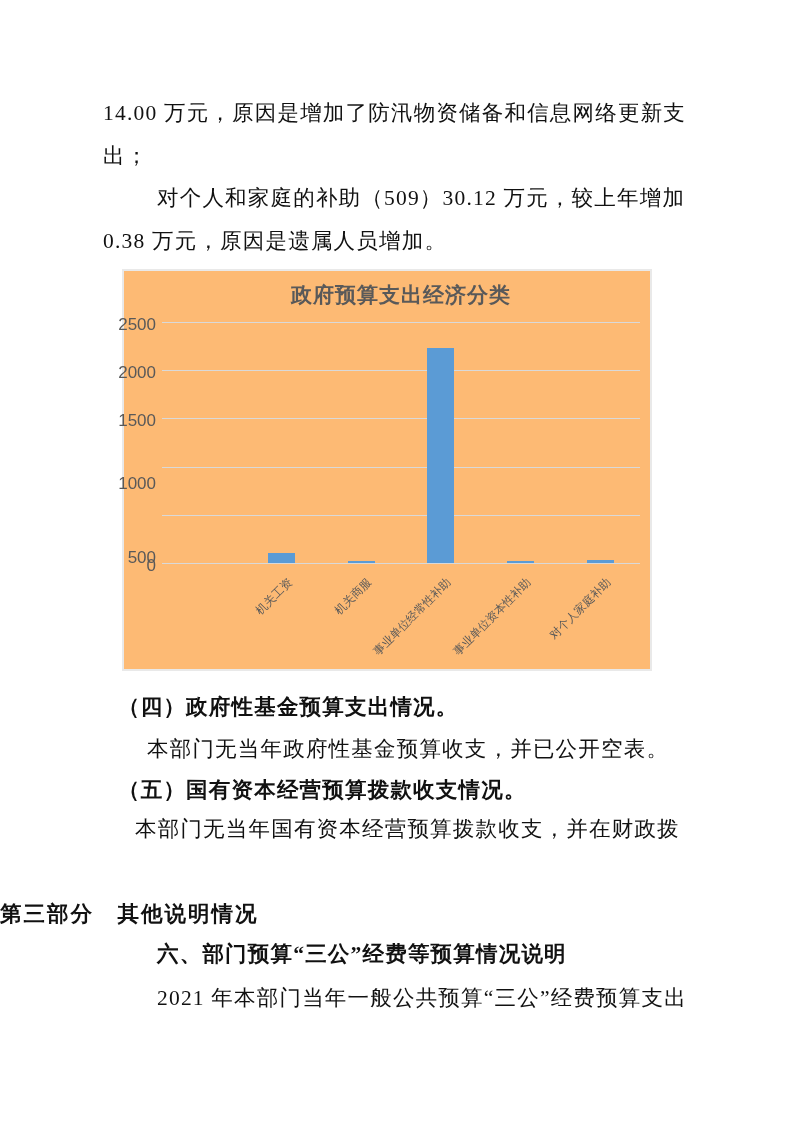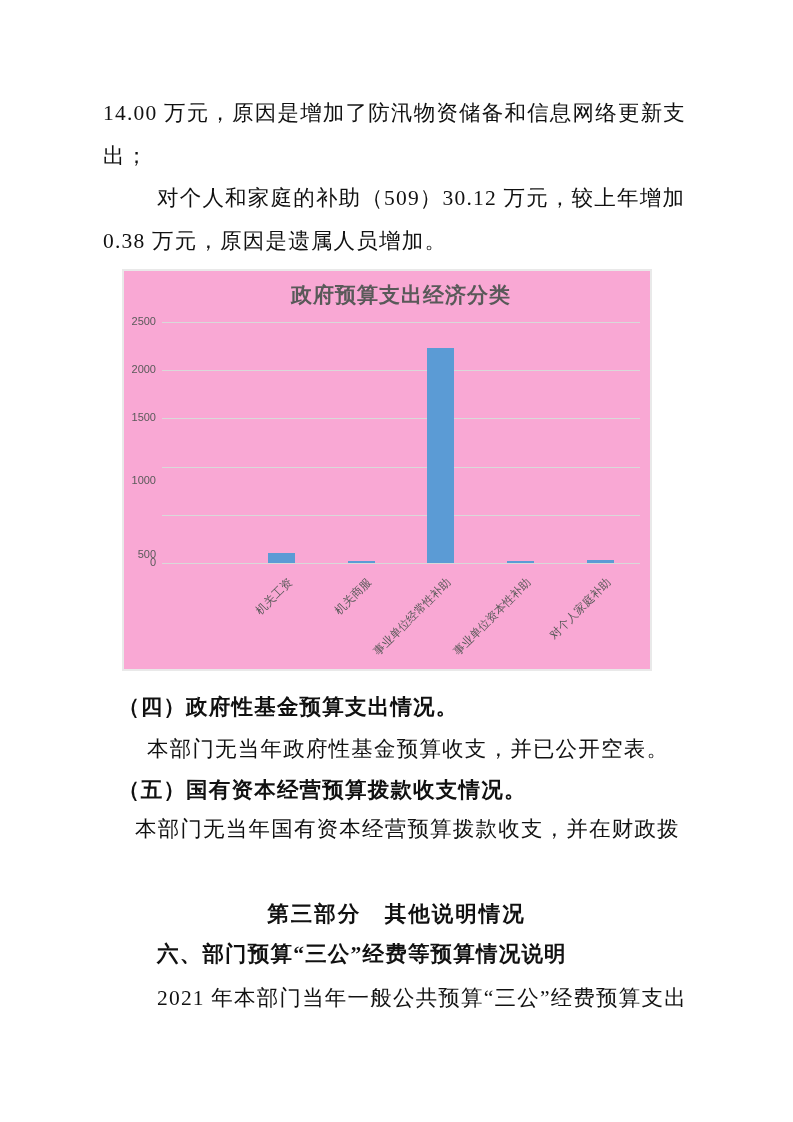--- a/index.html
+++ b/index.html
@@ -5,36 +5,36 @@
   html,body { margin:0; padding:0; background:#ffffff; }
   .page {
     position:relative; width:793px; height:1122px; background:#ffffff;
     font-family:"Liberation Serif", serif; overflow:hidden;border-radius:11px;
   }
   .line {
     position:absolute; font-size:21.5px; line-height:27px; color:#111;
     letter-spacing:1.2px; white-space:nowrap;
   }
   .bold { font-weight:bold; }
-  .center { left:0; width:793px; text-align:center; letter-spacing:2px; }
+  .center { left:0; width:793px; letter-spacing:2px; }
 
   
   .chart-frame {
     position:absolute; left:122px; top:269px; width:526px; height:398px;
-    border:2px solid #e9e9e9; background:#f9a8d4;
+    border:2px solid #e9e9e9; background:#fdba74;
   }
   .chart-title {
     position:absolute; left:38px; top:10px; width:478px; text-align:center;
     font-size:21px; font-weight:bold; color:#595959; letter-spacing:1px;
     font-family:"Liberation Serif", serif;
   }
   .gridline { position:absolute; height:1px; background:#d9d9d9; }
   .ytick {
     position:absolute; font-family:"Liberation Sans", sans-serif;
-    font-size:11px; color:#595959; text-align:right; width:40px;
+    font-size:17px; color:#595959; text-align:right; width:40px;
   }
   .bar { position:absolute; background:#5b9bd5; }
   .xlabel {
     position:absolute; font-family:"Liberation Sans", sans-serif;
     font-size:11.5px; color:#595959; white-space:nowrap;
     transform:rotate(-45deg); transform-origin:100% 0;
   }
 </style>
 </head>
 <body>

